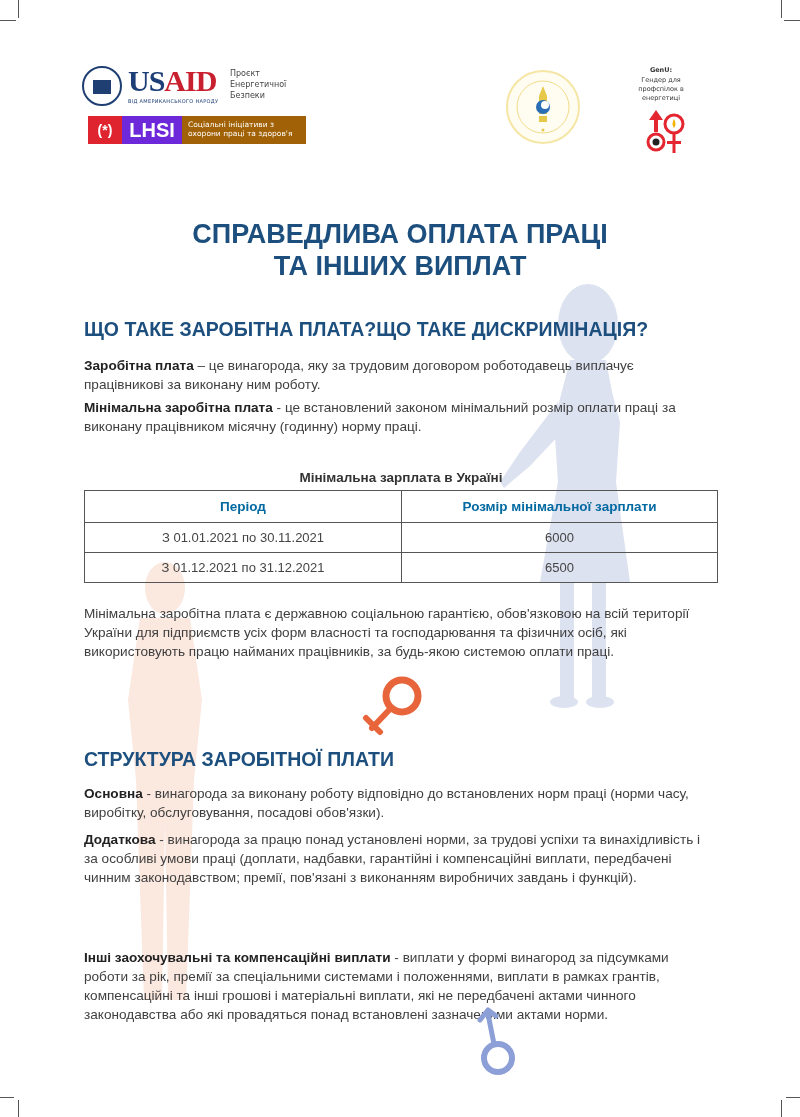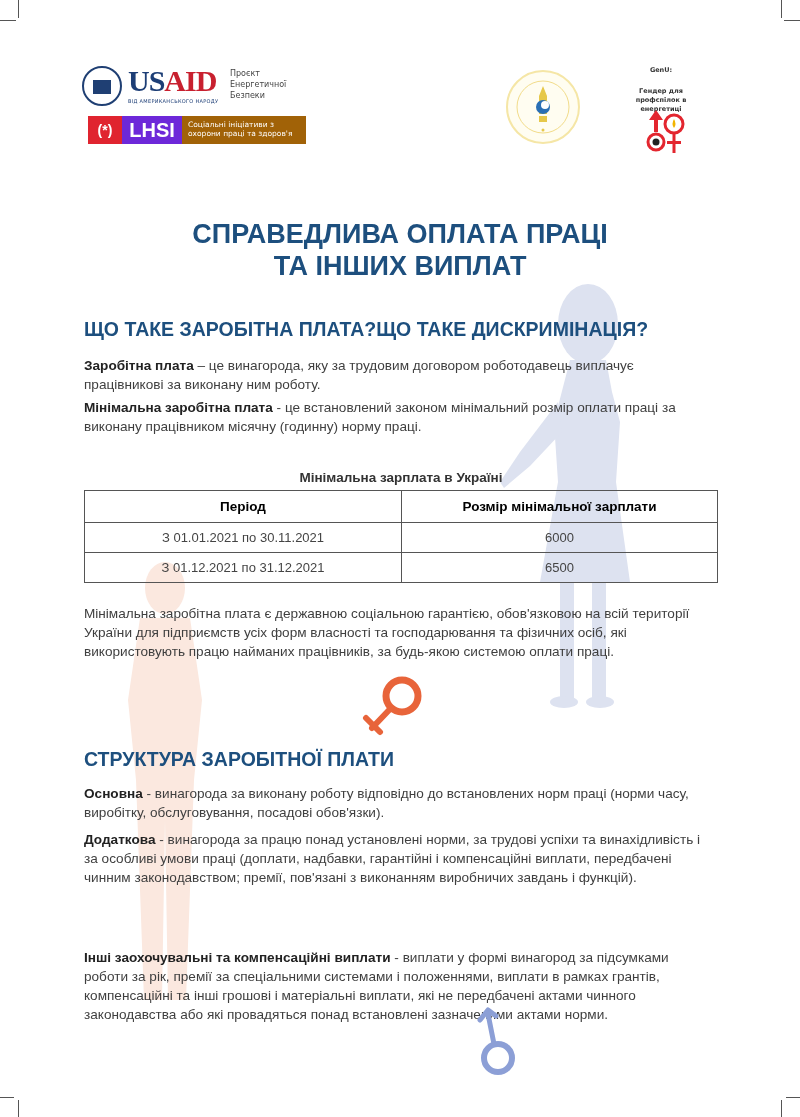--- a/index.html
+++ b/index.html
@@ -34,21 +34,21 @@
   .section-h { position: absolute; left: 84px; color: #1d4f7e; font-family: "Liberation Sans", sans-serif;
                font-weight: bold; font-size: 19.5px; }
   .para { position: absolute; left: 84px; width: 640px; font-family: "Liberation Sans", sans-serif; font-size: 13.6px;
           line-height: 19px; color: #3f3f3f; }
   .para b { color: #222; font-weight: bold; }
   .tbl-caption { position: absolute; left: 84px; width: 634px; top: 470px; text-align: center;
                  font-family: "Liberation Sans", sans-serif; font-weight: bold; font-size: 13.5px; color: #333; }
   table.wage { position: absolute; left: 84px; top: 490px; width: 634px; border-collapse: collapse;
                font-family: "Liberation Sans", sans-serif; font-size: 13px; color: #444; }
   table.wage th, table.wage td { border: 1.5px solid #555; height: 29px; text-align: center; padding: 0; }
-  table.wage th { font-weight: bold; color: #000000; font-size: 13.5px; height: 31px; margin-left: 20px; }
+  table.wage th { font-weight: bold; color: #0369a1; font-size: 13.5px; height: 31px; margin-left: 20px; }
   table.wage th:first-child, table.wage td:first-child { width: 316px; }
   .sym { position: absolute; }
 </style>
 </head>
 <body>
 
 <div class="crop" style="left:0;top:20px;width:16px;height:1px;"></div>
 <div class="crop" style="left:18px;top:0;width:1px;height:18px;"></div>
 <div class="crop" style="right:0;top:20px;width:16px;height:1px;"></div>
 <div class="crop" style="right:18px;top:0;width:1px;height:18px;"></div>
@@ -91,21 +91,21 @@
     <circle cx="35" cy="35" r="26" fill="none" stroke="#f2dc8a" stroke-width="1"></circle>
     <path d="M35 14 L39 24 L39 42 L31 42 L31 24 Z" fill="#e6c84a"></path>
     <circle cx="35" cy="35" r="7" fill="#2a6fb5"></circle>
     <circle cx="37" cy="33" r="4" fill="#ffffff"></circle>
     <rect x="31" y="44" width="8" height="6" fill="#e6c84a"></rect>
     <circle cx="35" cy="58" r="1.5" fill="#e6c84a"></circle>
   </svg>
 </div>
 <div class="logo-gen">
   <div class="gen-text">GenU:</div>
-  <div class="gen-text" style="font-weight:bold;width:70px;margin:12px auto;">Гендер для профспілок в енергетиці</div>
+  <div class="gen-text" style="font-weight:normal;width:70px;margin:1px auto;">Гендер для профспілок в енергетиці</div>
   <svg class="gen-symbol" viewBox="0 0 40 48">
     <path d="M10 2 L3 12 L8 12 L8 24 L12 24 L12 12 L17 12 Z" fill="#e3262f"></path>
     <circle cx="10" cy="34" r="8" fill="#fff" stroke="#e3262f" stroke-width="3"></circle>
     <circle cx="10" cy="34" r="3.5" fill="#222"></circle>
     <circle cx="28" cy="16" r="9" fill="#fff" stroke="#e3262f" stroke-width="3"></circle>
     <path d="M28 11 Q31 16 28 20 Q25 16 28 11 Z" fill="#f2b400"></path>
     <rect x="26.5" y="25" width="3" height="20" fill="#e3262f"></rect>
     <rect x="21" y="33" width="14" height="3" fill="#e3262f"></rect>
   </svg>
 </div>

